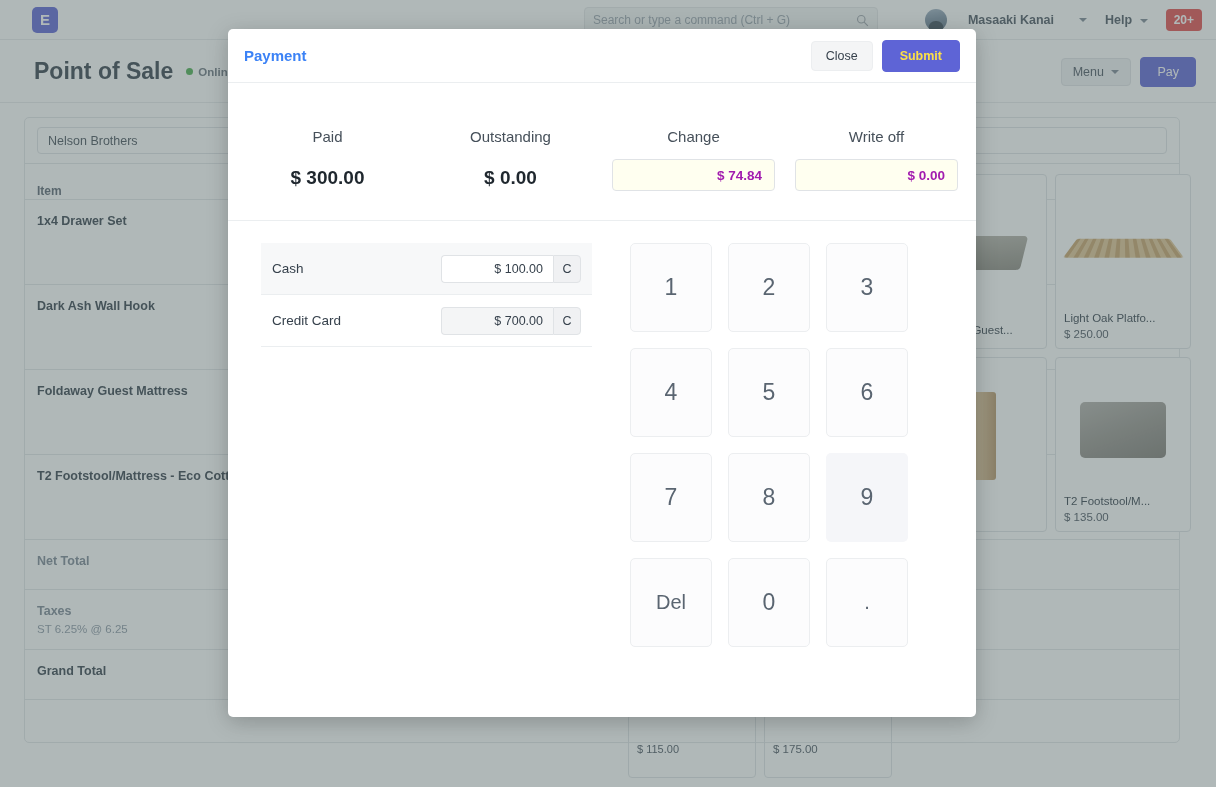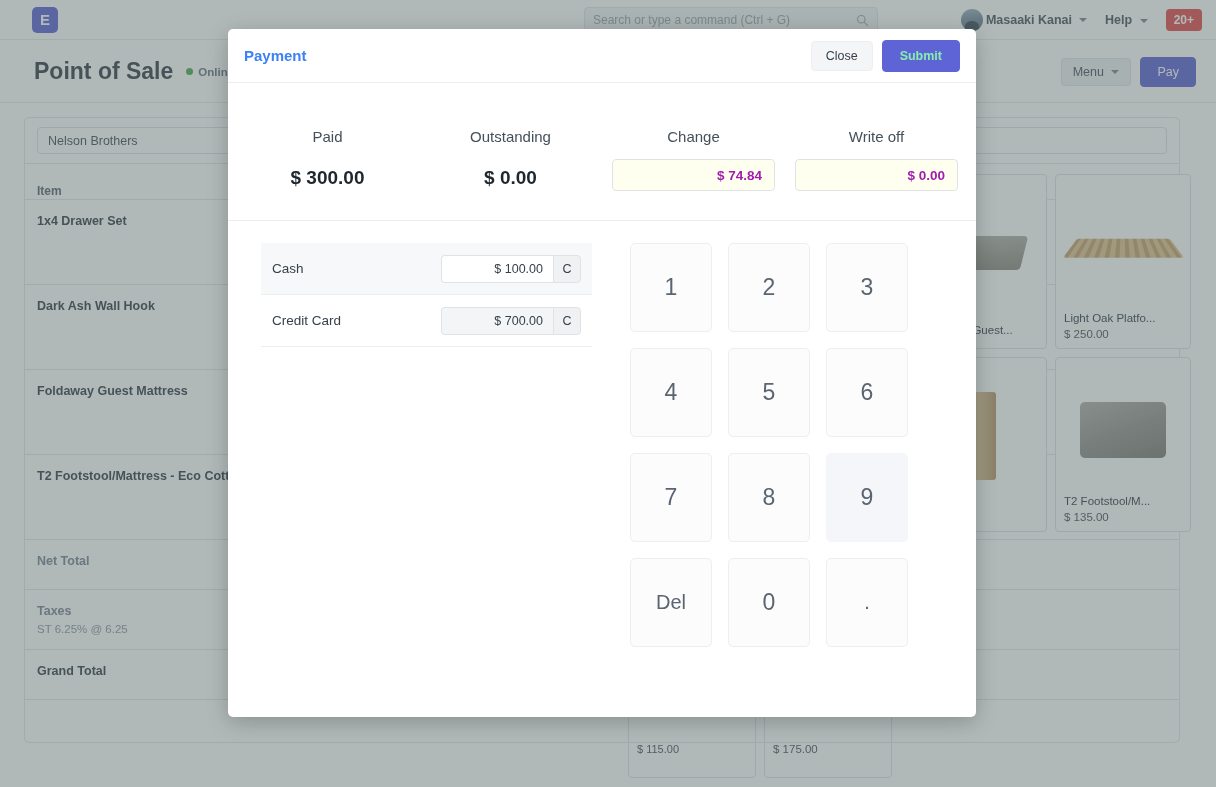--- a/index.html
+++ b/index.html
@@ -42,21 +42,21 @@
   .avatar {
     width: 22px; height: 22px; border-radius: 50%;
     background: linear-gradient(170deg,#9fb0c2 0%,#7b8fa3 45%,#5d6f80 100%);
     overflow: hidden; position: relative;
   }
   .avatar::after {
     content: ""; position: absolute; left: 50%; top: 55%;
     transform: translateX(-50%); width: 15px; height: 13px;
     border-radius: 7px 7px 0 0; background: #3c4b58;
   }
-  .nav-user { display: flex; align-items: center; gap: 3px; font-size: 12.5px; color: #4b5561; font-weight: bold; }
+  .nav-user { display: flex; align-items: center; gap: 21px; font-size: 12.5px; color: #4b5561; font-weight: bold; }
   .nav-link { font-size: 12.5px; color: #4b5561; font-weight: bold; }
   .caret { display: inline-block; width: 0; height: 0;
     border-left: 4px solid transparent; border-right: 4px solid transparent;
     border-top: 4px solid #7b8794; margin-left: 4px; vertical-align: middle; }
   .badge-red {
     background: #e24c4c; color: #fff; font-size: 12px; font-weight: bold;
     border-radius: 4px; padding: 4px 8px;
   }
 
   
@@ -134,21 +134,21 @@
     display: flex; align-items: center; padding: 0 16px;
   }
   .modal-title { font-size: 15px; font-weight: bold; color: #3b82f6; }
   .modal-head-btns { margin-left: auto; display: flex; align-items: center; gap: 9px; }
   .btn-close {
     background: #f4f5f6; border: 1px solid #eceef0; border-radius: 4px;
     font-size: 12.5px; color: #36414c; padding: 7px 14px; font-family: inherit;
   }
   .btn-submit {
     background: #5e64d6; border: 1px solid #5e64d6; border-radius: 4px;
-    color: #86efac; font-size: 12.5px; font-weight: bold; padding: 8px 17px; font-family: inherit;
+    color: #fde047; font-size: 12.5px; font-weight: bold; padding: 8px 17px; font-family: inherit;
   }
 
   .modal-summary { padding: 23px 0 0 0; }
   .total-line { display: flex; align-items: center; gap: 8px; padding-left: 15px; }
   .total-label { font-size: 18px; font-weight: bold; color: #36414c; }
   .total-value {
     font-size: 20px; font-weight: bold; color: #1f272e;
     background: #eceef0; border-radius: 3px; padding: 2px 8px;
   }
   .amt-grid {

